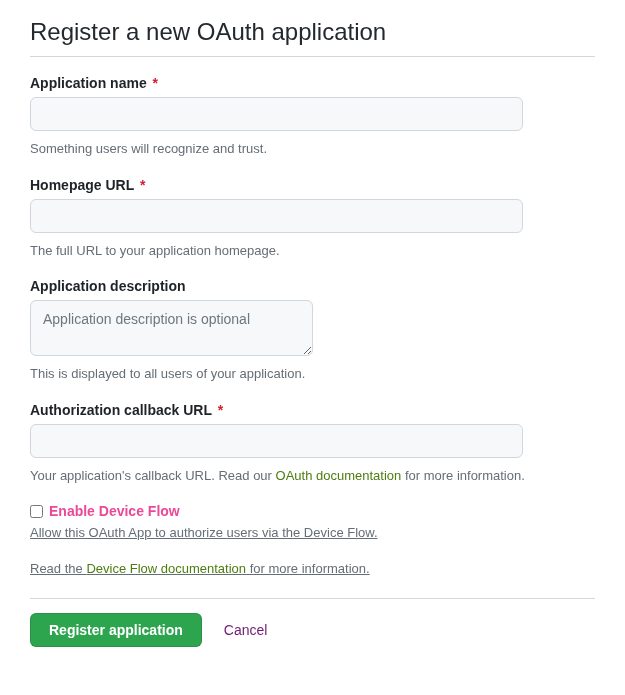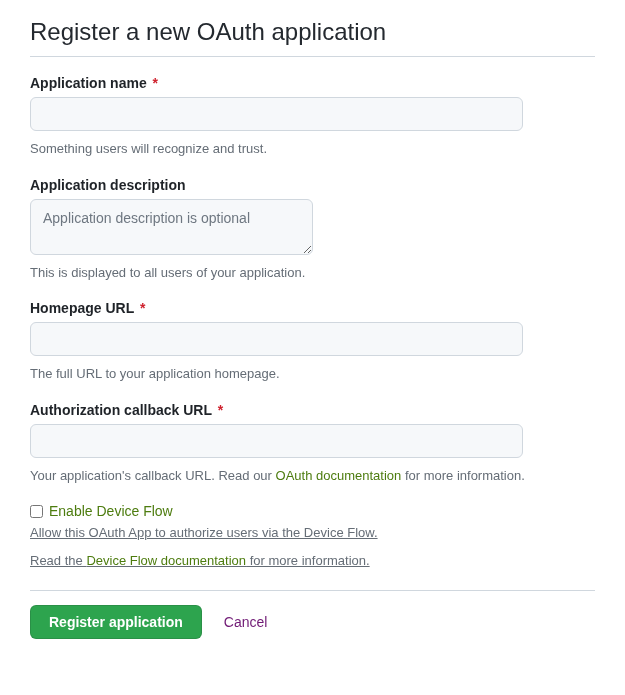--- a/index.html
+++ b/index.html
@@ -76,25 +76,25 @@
     }
     .checkbox-row {
       display: flex;
       align-items: center;
       gap: 6px;
       margin-bottom: 2px;
     }
     .checkbox-row input { margin: 0; }
     .checkbox-label {
       font-size: 14px;
-      font-weight: 400;
-      color: #4d7c0f;
+      font-weight: 700;
+      color: #ec4899;
     }
     .checkbox-group .hint { margin-top: 4px; margin-bottom: 0; text-decoration: underline; }
-    .checkbox-group .hint + .hint { margin-top: 8px; }
+    .checkbox-group .hint + .hint { margin-top: 16px; }
     .actions-divider {
       border: none;
       border-bottom: 1px solid #d0d7de;
       margin: 20px 0 14px 0;
     }
     .actions { display: flex; align-items: center; gap: 22px; }
     .btn-primary {
       background-color: #2da44e;
       color: #fff;
       font-size: 14px;
@@ -121,32 +121,32 @@
   <div class="form-group">
     <label class="form-label">
       <span>Application name</span>
       <span class="required-asterisk">*</span>
     </label>
     <input type="text" class="text-input" value="" style="">
     <div class="hint">Something users will recognize and trust.</div>
   </div>
 
   <div class="form-group">
-    <label class="form-label">Application description</label>
-    <textarea class="textarea-input" placeholder="Application description is optional" style=""></textarea>
-    <div class="hint">This is displayed to all users of your application.</div>
-  </div>
-
-  <div class="form-group">
     <label class="form-label">
       <span>Homepage URL</span>
       <span class="required-asterisk">*</span>
     </label>
     <input type="text" class="text-input" value="" style="">
     <div class="hint">The full URL to your application homepage.</div>
+  </div>
+
+  <div class="form-group">
+    <label class="form-label">Application description</label>
+    <textarea class="textarea-input" placeholder="Application description is optional" style=""></textarea>
+    <div class="hint">This is displayed to all users of your application.</div>
   </div>
 
   <div class="form-group">
     <label class="form-label">
       <span>Authorization callback URL</span>
       <span class="required-asterisk">*</span>
     </label>
     <input type="text" class="text-input" value="" style="">
     <div class="hint">
       <span>Your application's callback URL. Read our </span><a href="#" class="link">OAuth documentation</a><span> for more information.</span>

